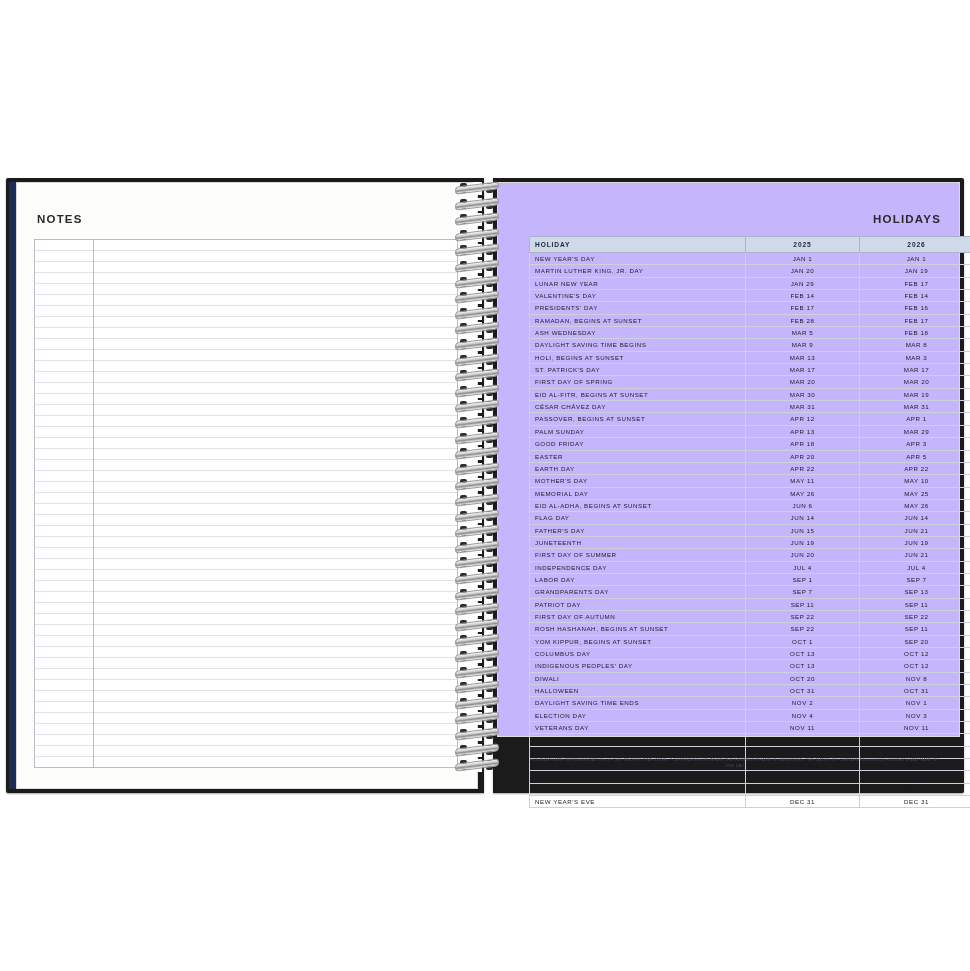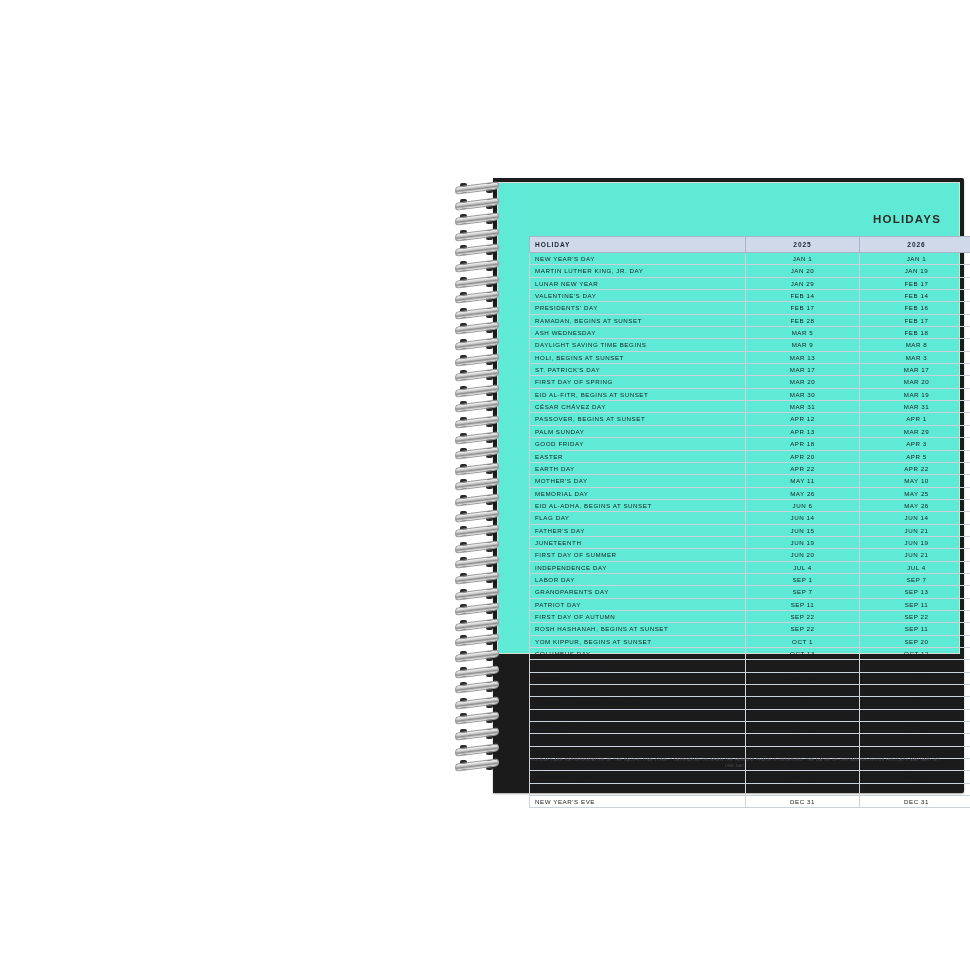--- a/index.html
+++ b/index.html
@@ -109,22 +109,22 @@
     height: 615px;
     background: #1b1b1b;
     border-radius: 0 2px 2px 0;
     box-shadow: 0 1px 2px rgba(0,0,0,0.35);
   }
   .right-sheet {
     position: absolute;
     left: 4px;
     top: 4px;
     width: 463px;
-    height: 472px;
-    background: #5eead4;
+    height: 555px;
+    background: #c4b5fd;
     border: 1px solid #dcdcd6;
     box-sizing: border-box;
   }
   .holidays-title {
     position: absolute;
     right: 18px;
     top: 30px;
     font-size: 11.5px;
     font-weight: bold;
     letter-spacing: 1.2px;
@@ -226,20 +226,30 @@
     background: #ffffff;
   }
 </style>
 </head>
 <body>
 
 <div class="stage">
 
   <div class="planner">
 
+    <div class="left-cover">
+      <div class="left-spine"></div>
+      <div class="left-page">
+        <div class="notes-title">Notes</div>
+        <div class="notes-box">
+          <div class="notes-lines"></div>
+          <div class="notes-divider"></div>
+        </div>
+      </div>
+    </div>
 
     <div class="right-page">
       <div class="right-sheet">
         <div class="holidays-title">Holidays</div>
 
         <table class="holiday-table">
           <thead>
             <tr>
               <th class="h-name">Holiday</th>
               <th class="h-year">2025</th>

